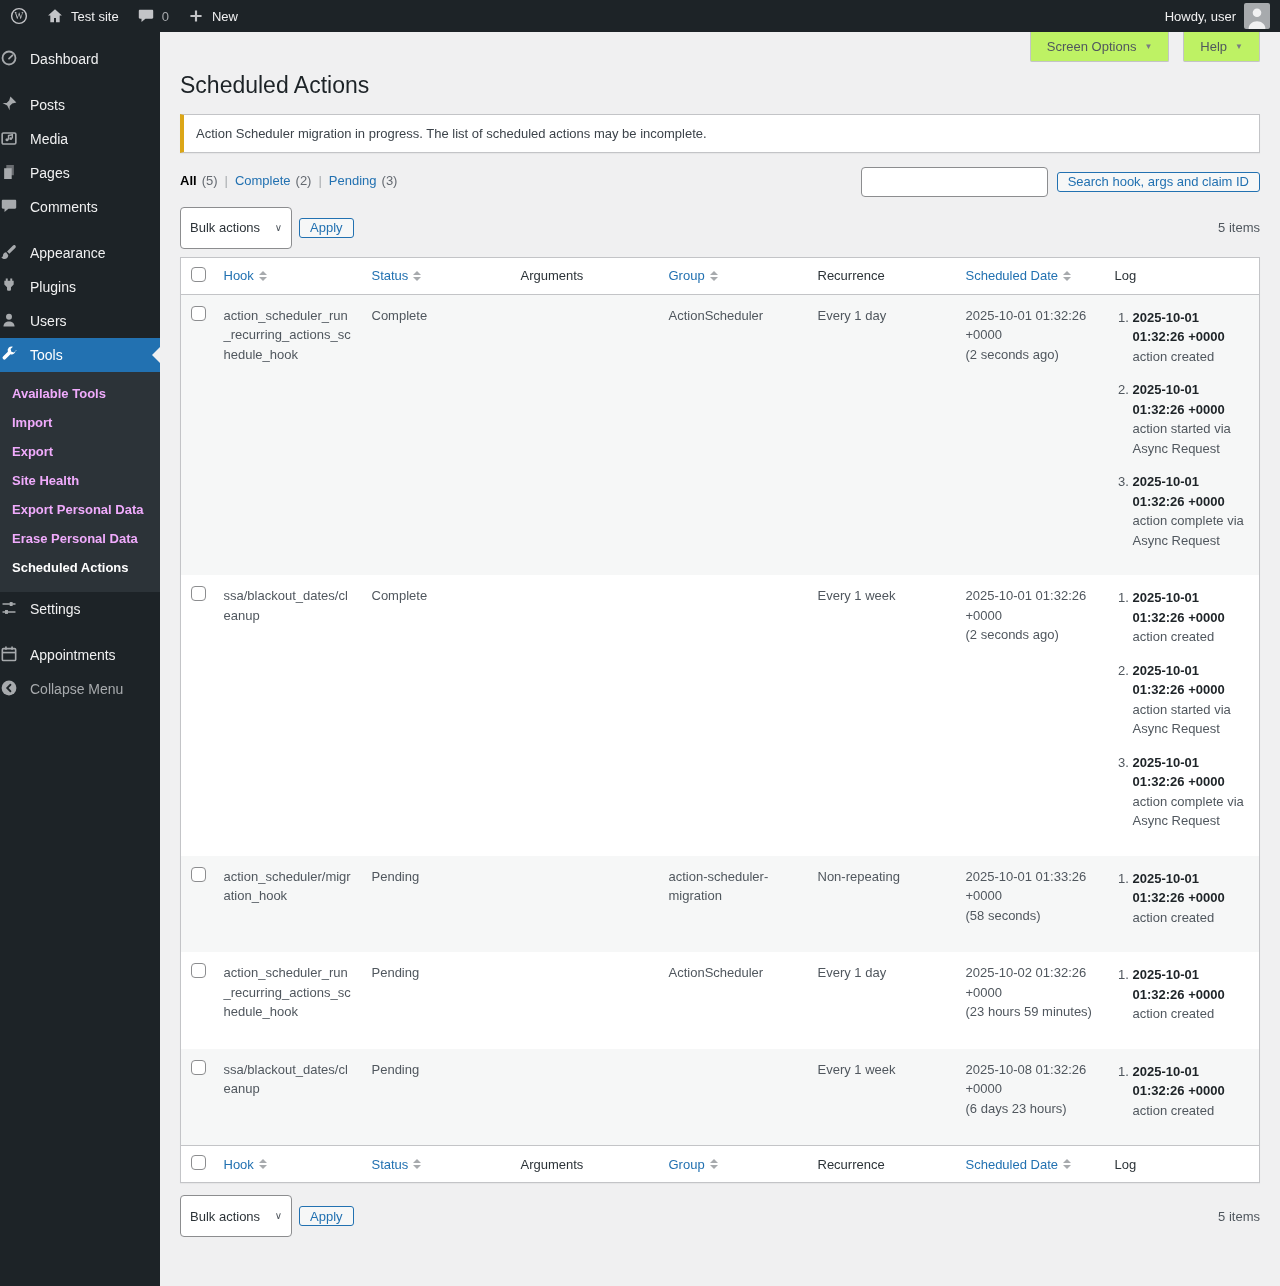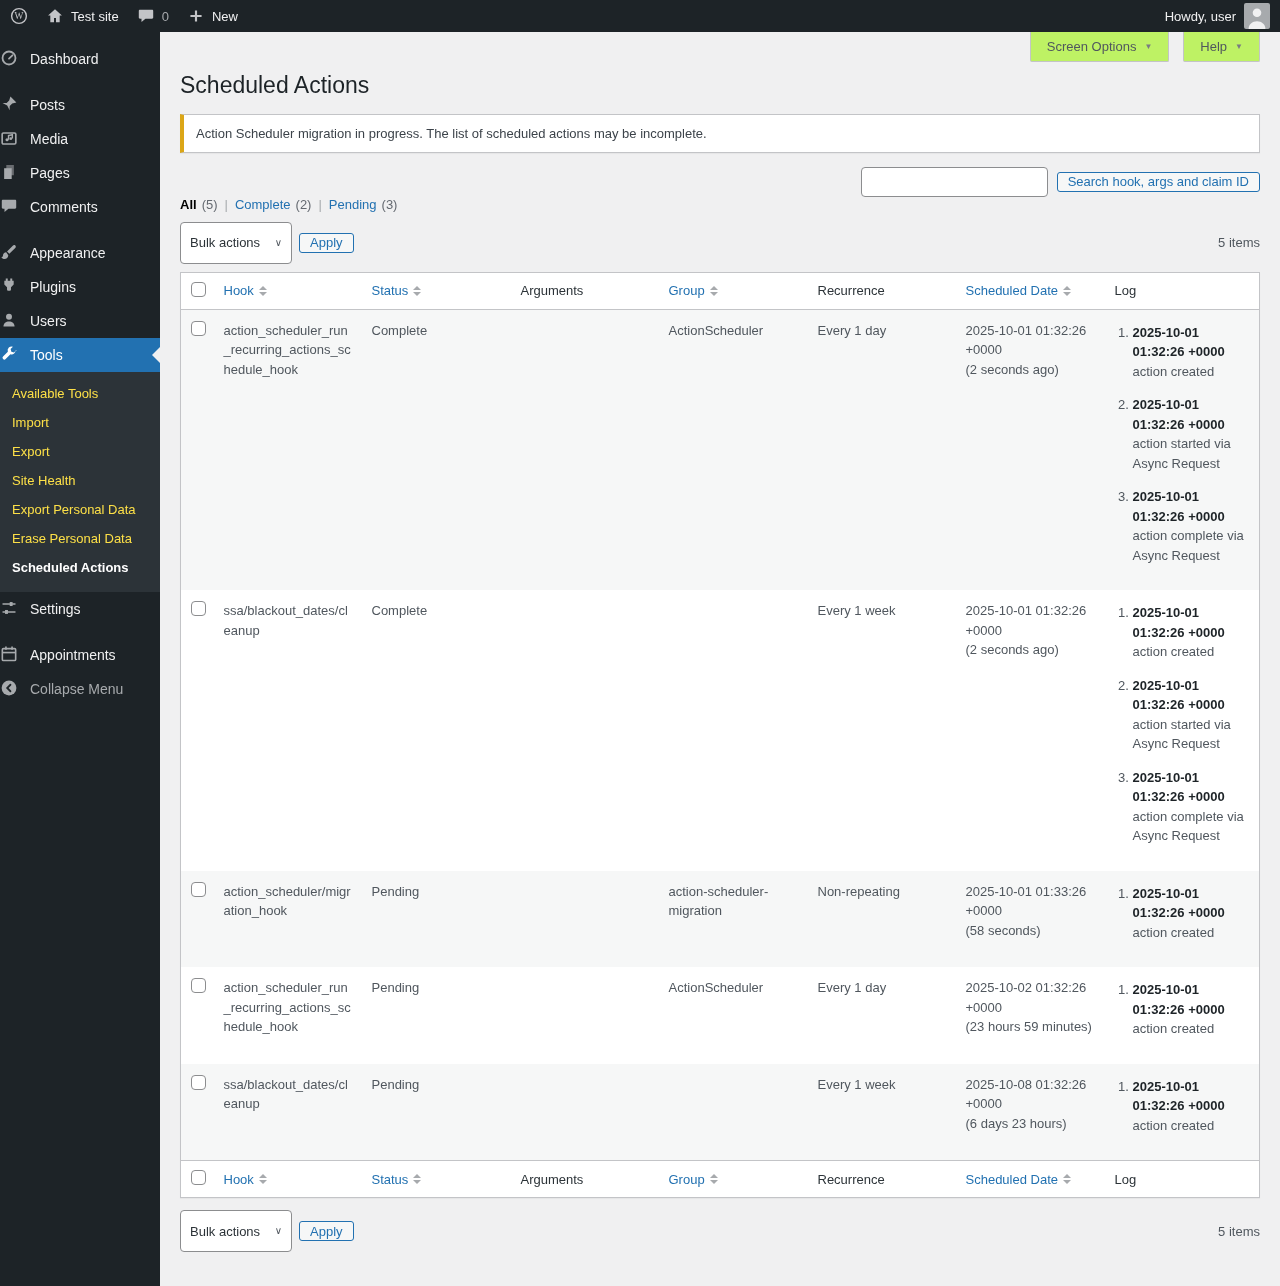--- a/index.html
+++ b/index.html
@@ -24,36 +24,36 @@
   .menu-item { display:flex; align-items:center; gap:10px; padding:7px 0; min-height:34px;
                cursor:pointer; position:relative;text-align:right; }
   .menu-item .icon { width:20px; height:20px; color:#a7aaad; display:flex; flex-shrink:0; }
   .menu-item.gap { margin-top:12px; }
   .menu-item.active { background:#2271b1; color:#fff; }
   .menu-item.active .icon { color:#fff; }
   .menu-item.active::after { content:""; position:absolute; right:0; top:50%; transform:translateY(-50%);
                border:8px solid transparent; border-right-color:#f0f0f1; }
   .menu-item.dim { color:#a7aaad; }
   .submenu { list-style:none; margin:0; padding:7px 0 10px; background:#2c3338; }
-  .submenu li { padding:7px 12px; font-size:13px; color:#fde047; cursor:pointer; }
+  .submenu li { padding:7px 12px; font-size:13px; color:#f0abfc; cursor:pointer;font-weight:bold; }
   .submenu li.active { color:#fff; font-weight:700; }
 
   
   .content { flex:1; padding:0 20px 0 20px; }
   .screen-meta { display:flex; justify-content:flex-end; gap:14px; }
   .meta-tab { background:#bef264; border:1px solid #c3c4c7; border-top:none; border-radius:0 0 2px 2px;
               padding:7px 16px; color:#50575e; display:flex; align-items:center; gap:8px; cursor:pointer; }
   .caret { font-size:8px; color:#787c82; }
   .page-title { font-size:23px; font-weight:400; color:#1d2327; margin:0; padding:9px 0 4px; line-height:1.3; }
   .notice { background:#fff; border:1px solid #c3c4c7; border-left:4px solid #dba617;
             box-shadow:0 1px 1px rgba(0,0,0,.04); padding:11px 12px; margin:9px 0 14px; color:#3c434a; }
 
   .views-row { display:flex; justify-content:space-between; align-items:flex-start; margin:14px 0 10px; }
   ul.views { list-style:none; margin:6px 0 0; padding:0; display:flex; color:#646970; }
-  ul.views li { display:flex; align-items:center;margin-top:24px; }
+  ul.views li { display:flex; align-items:center; }
   ul.views li + li::before { content:"|"; margin:0 7px; color:#a7aaad; }
   ul.views a { color:#2271b1; text-decoration:none; cursor:pointer; }
   ul.views .current-label { color:#000; font-weight:600; }
   ul.views .count { color:#646970; font-weight:400; margin-left:5px; }
 
   .search-box { display:flex; gap:9px; align-items:center; }
   .search-input { width:187px; height:30px; border:1px solid #8c8d8f; border-radius:4px; padding:0 8px;
                   background:#fff; font-size:13px; font-family:inherit; }
   .button { background:#f6f7f7; border:1px solid #2271b1; color:#2271b1; border-radius:3px;
             height:20px; padding:0 10px; font-size:13px; cursor:pointer; font-family:inherit; }

